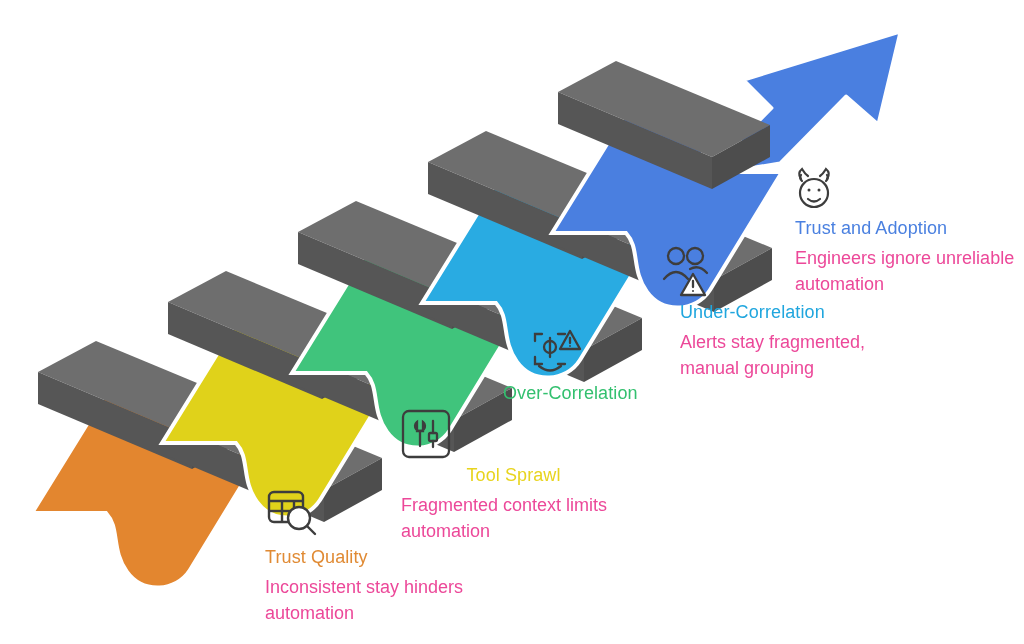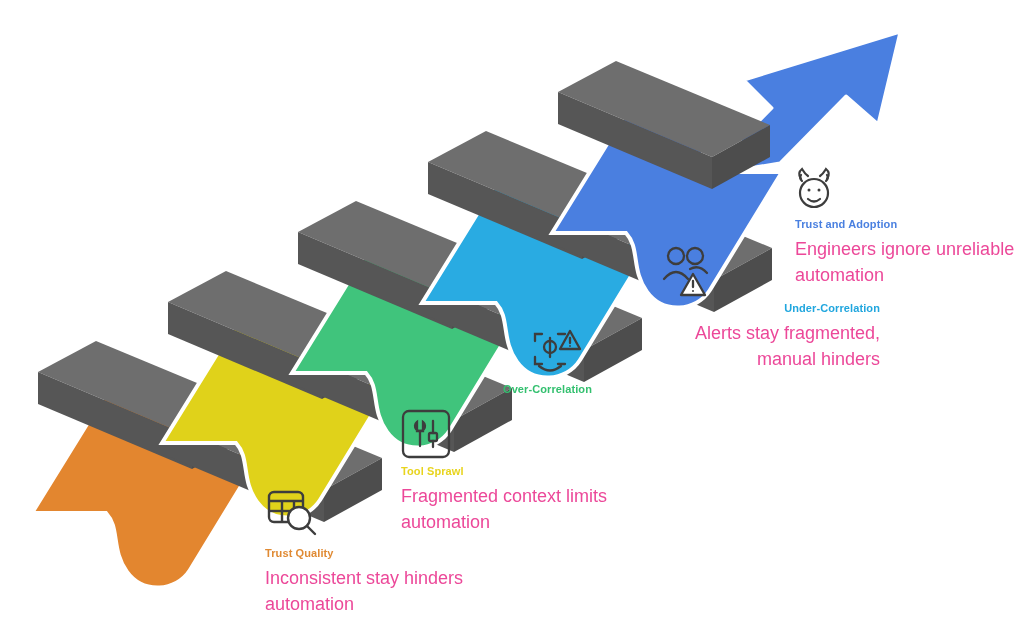--- a/index.html
+++ b/index.html
@@ -8,22 +8,22 @@
     background:#ffffff;
     font-family:"Liberation Sans", sans-serif;
     overflow:hidden;
     position:relative;
   }
   #stage{position:absolute;inset:0;width:1024px;height:644px;}
   svg.artwork{position:absolute;left:0;top:0;width:1024px;height:644px;}
 
   .step-text{position:absolute;}
   .step-title{
-    font-size:11px;
-    font-weight:bold;
+    font-size:18px;
+    font-weight:normal;
     letter-spacing:0.1px;
     white-space:nowrap;
     margin:0 0 7px 0;
   }
   .step-desc{
     font-size:18px;
     color:#ec4899;
     line-height:1.42;
     margin:0;
     font-weight:normal;
@@ -176,31 +176,31 @@
       <path d="M38 21 q3 -3 1 -6"></path>
     </svg>
   </div>
 
   <div class="step-text" style="left:265px;top:547px;width:230px;">
     <div class="step-title" style="color:#e08a33;">Trust Quality</div>
     <div class="step-desc">Inconsistent stay hinders automation</div>
   </div>
 
   <div class="step-text" style="left:401px;top:465px;width:225px;">
-    <div class="step-title" style="color:#e8d41e;">Tool Sprawl</div>
+    <div class="step-title" style="color:#e8d41e;text-align:center;">Tool Sprawl</div>
     <div class="step-desc">Fragmented context limits automation</div>
   </div>
 
   <div class="step-text" style="left:503px;top:383px;width:230px;">
     <div class="step-title" style="color:#33c06f;">Over-Correlation</div>
   </div>
 
-  <div class="step-text" style="left:650px;top:302px;width:230px;text-align:right;">
+  <div class="step-text" style="left:680px;top:302px;width:230px;">
     <div class="step-title" style="color:#20a6de;">Under-Correlation</div>
-    <div class="step-desc">Alerts stay fragmented, manual hinders</div>
+    <div class="step-desc">Alerts stay fragmented, manual grouping</div>
   </div>
 
   <div class="step-text" style="left:795px;top:218px;width:225px;">
     <div class="step-title" style="color:#4a80e0;">Trust and Adoption</div>
     <div class="step-desc">Engineers ignore unreliable automation</div>
   </div>
 
 </div>
 
 </body></html>

